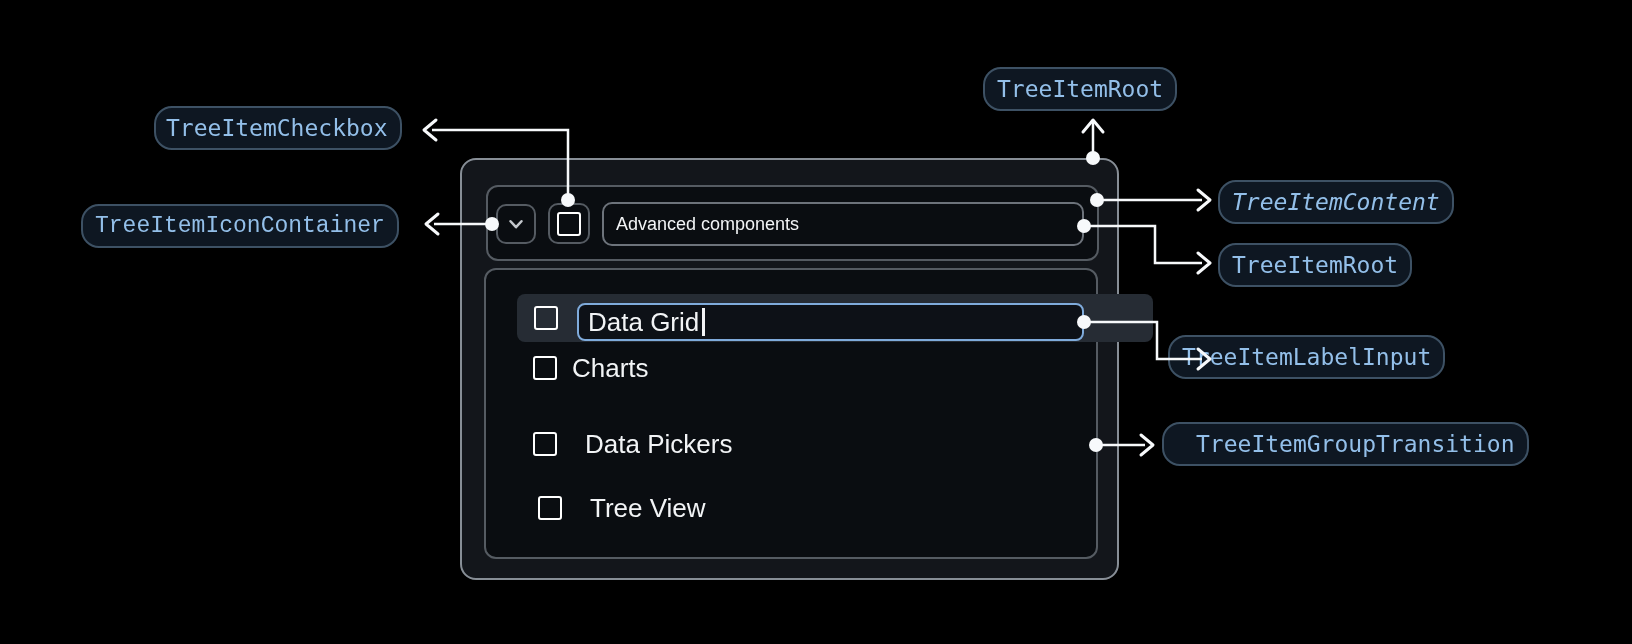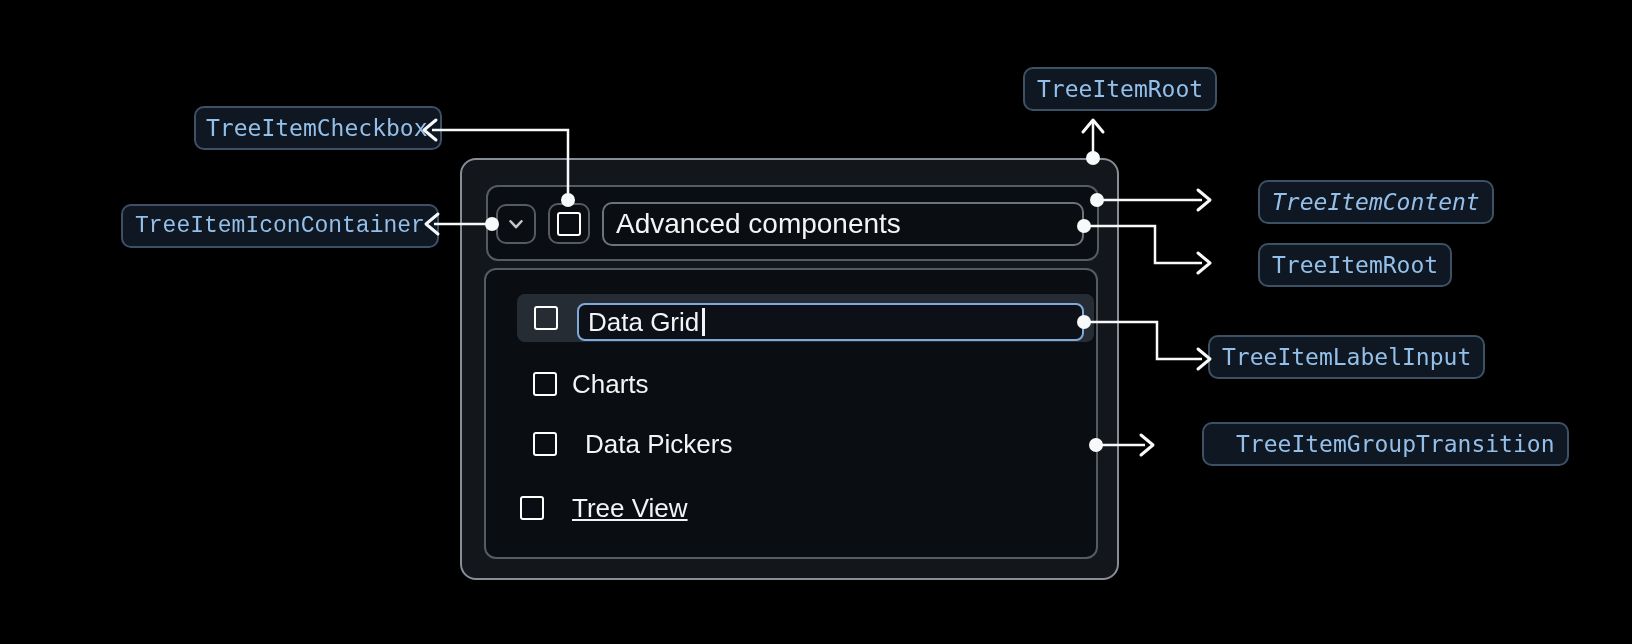--- a/index.html
+++ b/index.html
@@ -70,26 +70,26 @@
     border-radius:3px;
     background:transparent;
   }
   .label-box{
     left:602px;top:202px;width:482px;height:44px;
     border:2px solid var(--label-box-border);
     border-radius:10px;
     display:flex;align-items:center;
     padding-left:12px;
     color:var(--text-primary);
-    font-size:28px;
+    font-size:18px;
   }
 
   
   .row-editing{
-    left:517px;top:294px;width:577px;height:48px;
+    left:517px;top:294px;width:636px;height:48px;
     background:var(--row-highlight-bg);
     border-radius:8px;
   }
   .row-editing .cb{position:absolute;left:17px;top:12px;}
   .label-input{
     position:absolute;left:60px;top:9px;width:507px;height:38px;
     background:var(--input-bg);
     border:2.5px solid var(--input-border);
     border-radius:8px;
     display:flex;align-items:center;
@@ -101,37 +101,36 @@
     width:2.5px;height:28px;margin-left:3px;
     background:var(--text-primary);
   }
   .row{
     height:24px;
     display:flex;align-items:center;gap:28px;
     color:var(--text-primary);
     font-size:26px;
   }
   .row .row-label{white-space:nowrap;line-height:1;}
-  .row-charts{left:533px;top:372px;gap:15px;}
+  .row-charts{left:533px;top:356px;gap:15px;}
   .row-datepickers{left:533px;top:432px;}
-  .row-treeview{left:520px;top:496px;text-decoration:underline;}
+  .row-treeview{left:538px;top:496px;}
 
   
   .badge{
     position:absolute;height:44px;
     display:inline-flex;align-items:center;
     padding:0 12px;
     background:var(--badge-bg);
     border:2px solid var(--badge-border);
-    border-radius:10px;
+    border-radius:18px;
     color:var(--badge-text);
     font-family:"DejaVu Sans Mono", monospace;
     font-size:23px;
     white-space:nowrap;
-    margin-left:40px;
   }
   .badge-checkbox{left:154px;top:106px;padding-left:10px;}
   .badge-icon-container{left:81px;top:204px;font-family:Liberation Mono, monospace;}
   .badge-root{left:983px;top:67px;}
   .badge-content{left:1218px;top:180px;font-style:italic;}
   .badge-label{left:1218px;top:243px;}
   .badge-label-input{left:1168px;top:335px;}
   .badge-group-transition{left:1162px;top:422px;padding-left:32px;}
 
   

